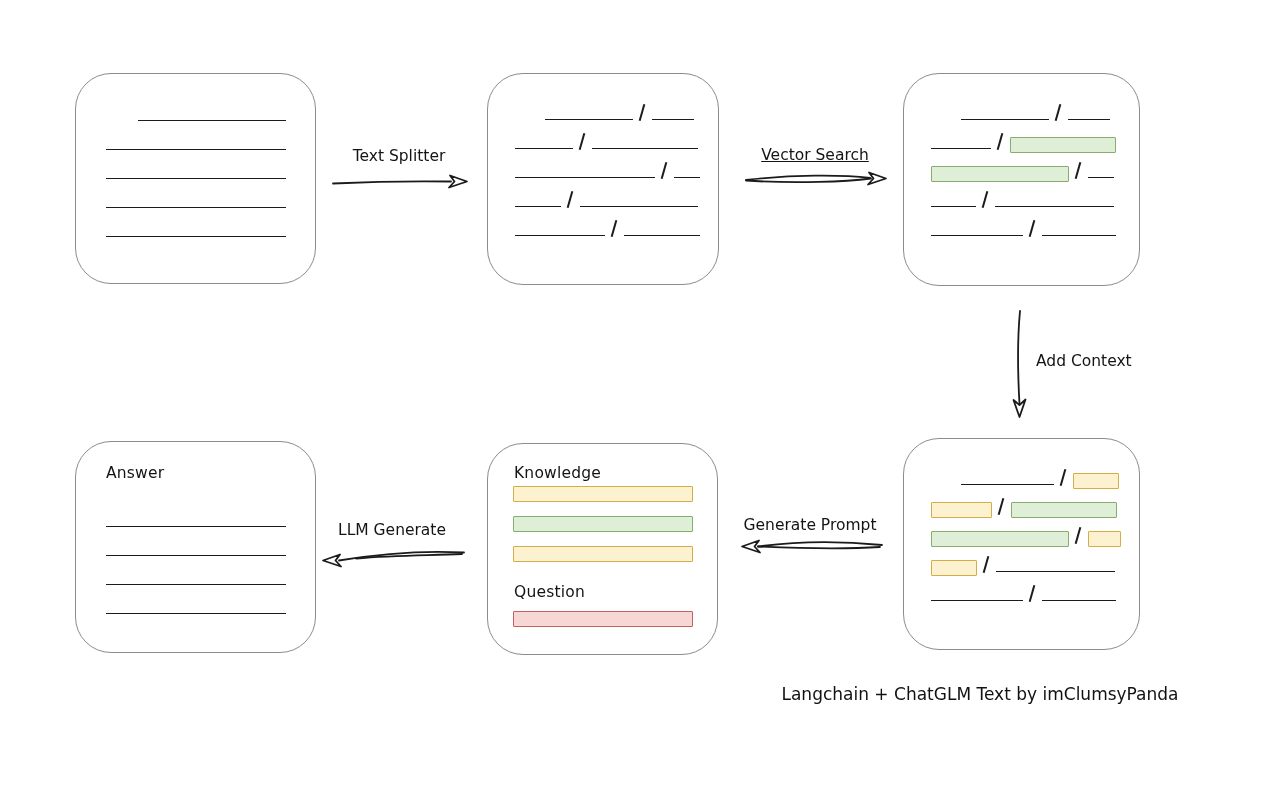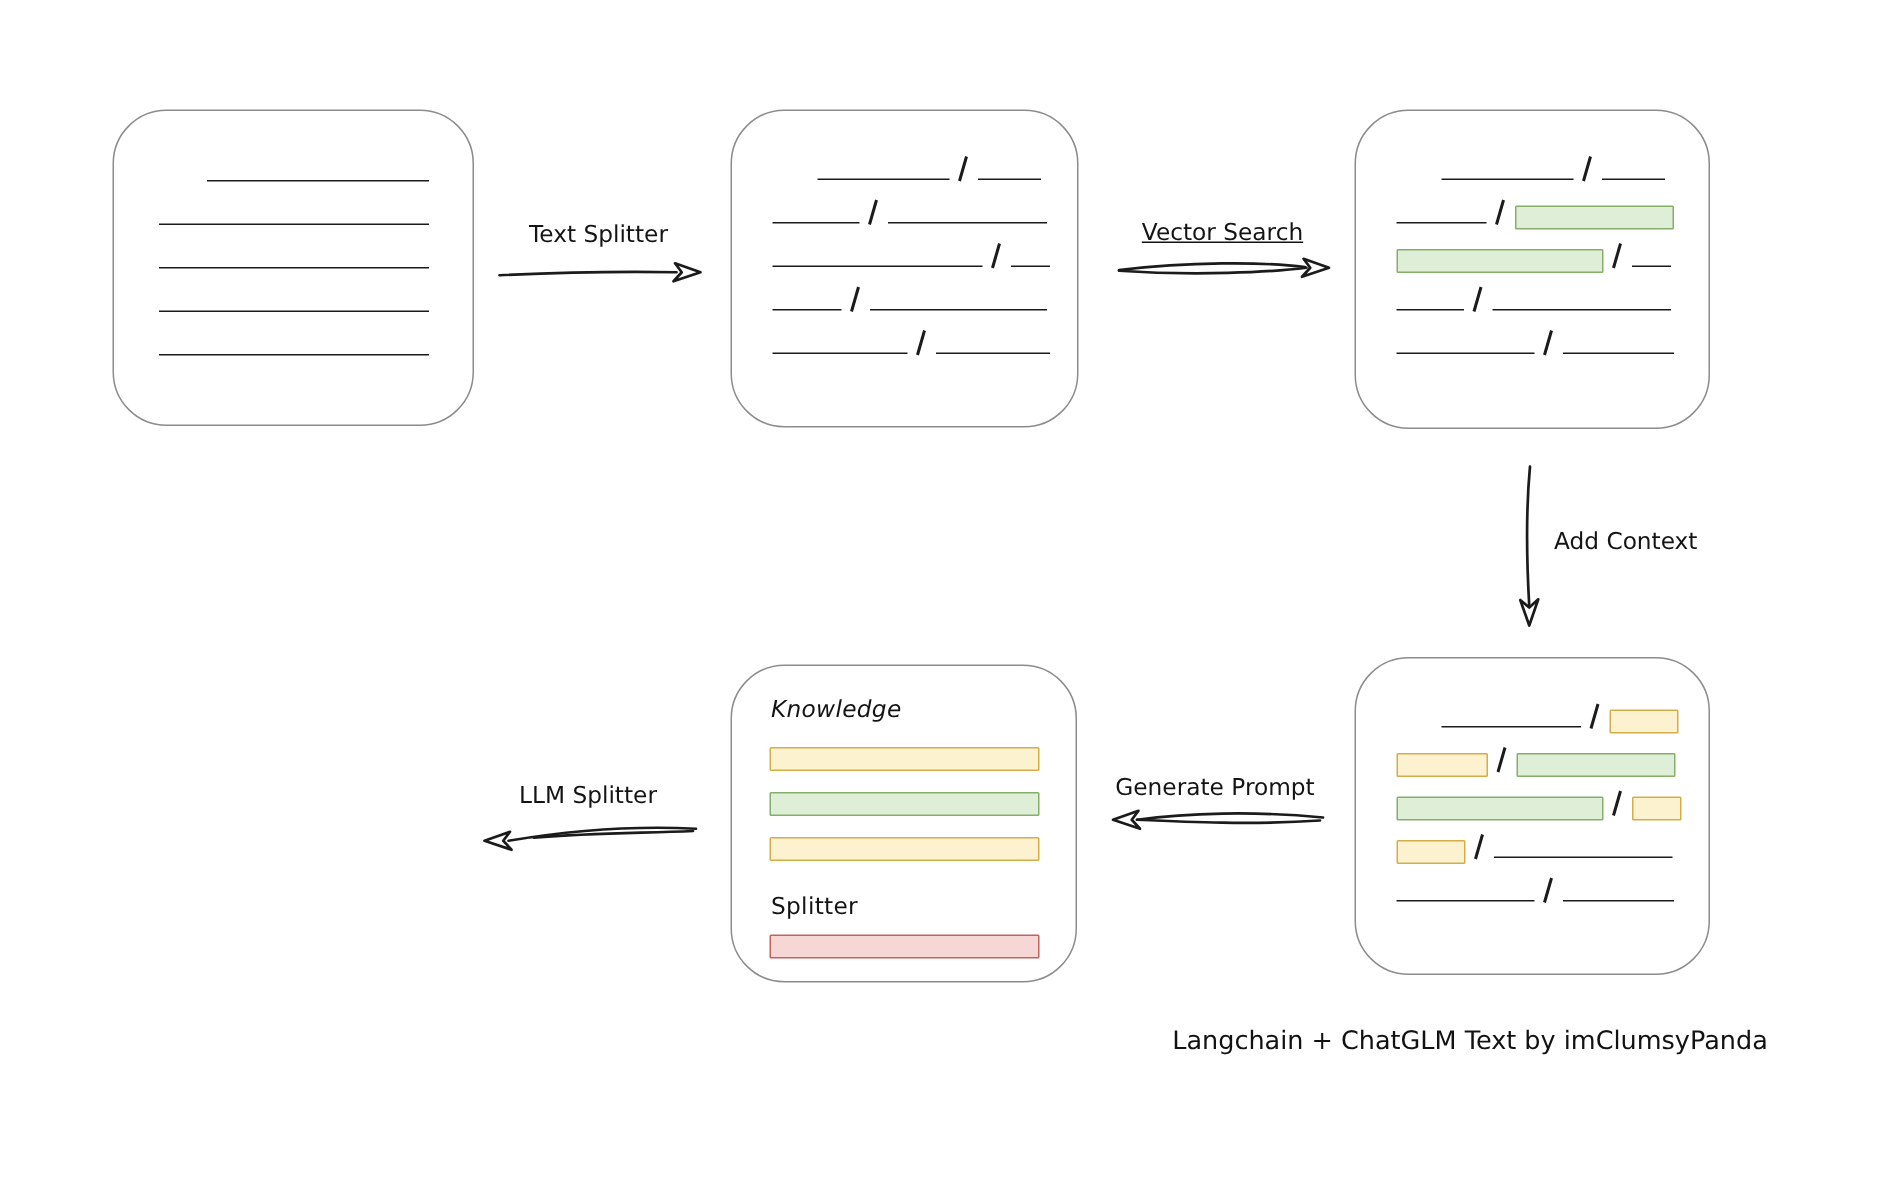--- a/index.html
+++ b/index.html
@@ -173,41 +173,60 @@
         <div class="row">
           <span class="seg seg-line" style="width: 92px;"></span>
           <span class="seg seg-slash"></span>
           <span class="seg seg-line" style="width: 74px;"></span>
         </div>
       </div>
   </div>
 
   <div class="sbox" style="left:487px; top:443px; width:231px; height:212px;">
     <div class="inner-pad">
-      <div class="box-title" style="margin:4px 0 16px 1px;font-style:italic;">Knowledge</div>
+      <div class="box-title" style="margin:4px 0 4px 1px;">Knowledge</div>
       <div class="bars-rows">
           <div class="row">
             <span class="seg seg-yellow" style="width: 178px;"></span>
           </div>
           <div class="row">
             <span class="seg seg-green" style="width: 178px;"></span>
           </div>
           <div class="row">
             <span class="seg seg-yellow" style="width: 178px;"></span>
           </div>
         </div>
-      <div class="box-title" style="margin:7px 0 10px 1px;">Splitter</div>
+      <div class="box-title" style="margin:7px 0 10px 1px;">Question</div>
       <div class="bars-rows">
           <div class="row">
             <span class="seg seg-red" style="width: 178px;"></span>
           </div>
         </div>
     </div>
   </div>
 
+  <div class="sbox" style="left:75px; top:441px; width:241px; height:212px;">
+    <div class="inner-pad" style="padding-left:30px; padding-top:22px;">
+      <div class="box-title">Answer</div>
+      <div class="rows" style="padding:17px 0 0 0;">
+          <div class="row">
+            <span class="seg seg-line" style="width: 180px;"></span>
+          </div>
+          <div class="row">
+            <span class="seg seg-line" style="width: 180px;"></span>
+          </div>
+          <div class="row">
+            <span class="seg seg-line" style="width: 180px;"></span>
+          </div>
+          <div class="row">
+            <span class="seg seg-line" style="width: 180px;"></span>
+          </div>
+        </div>
+    </div>
+  </div>
 
   <div class="arrow-label" style="left:334px; top:147px; width:130px;">Text Splitter</div>
   <svg class="arrow-svg" style="left:330px; top:170px;" width="142" height="26" viewBox="0 0 142 26">
     <path d="M3,13.5 C45,11.5 90,11 121,11.5"></path>
     <path class="head" d="M120,5.5 L137,11.5 L119,17.5 L124.5,11.5 Z"></path>
   </svg>
 
   <div class="arrow-label" style="left:744px; top:146px; width:142px;text-decoration:underline;">Vector Search</div>
   <svg class="arrow-svg" style="left:742px; top:168px;" width="150" height="26" viewBox="0 0 150 26">
     <path d="M4,12 C50,6.5 100,6.5 128,10"></path>
@@ -221,21 +240,21 @@
     <path class="head" d="M5.5,92 L11.5,109 L17.5,91.5 L11.5,97 Z"></path>
   </svg>
 
   <div class="arrow-label" style="left:734px; top:516px; width:152px;">Generate Prompt</div>
   <svg class="arrow-svg" style="left:736px; top:536px;" width="150" height="24" viewBox="0 0 150 24">
     <path d="M146,9 C100,4.5 55,6 22,10.5"></path>
     <path d="M144,11 C100,14 55,12 22,10.5"></path>
     <path class="head" d="M23,4.5 L6,10.5 L24,16.5 L18.5,10.5 Z"></path>
   </svg>
 
-  <div class="arrow-label" style="left:326px; top:521px; width:132px;">LLM Splitter</div>
+  <div class="arrow-label" style="left:326px; top:521px; width:132px;">LLM Generate</div>
   <svg class="arrow-svg" style="left:316px; top:546px;" width="152" height="26" viewBox="0 0 152 26">
     <path d="M148,6.5 C110,4.5 65,7.5 23,14.5"></path>
     <path d="M146,8 C110,9.5 80,9 40,12.5"></path>
     <path class="head" d="M24,8.5 L7,14.5 L25,20.5 L19.5,14.5 Z"></path>
   </svg>
 
   <div id="caption">Langchain + ChatGLM Text by imClumsyPanda</div>
 
 </div>
 

